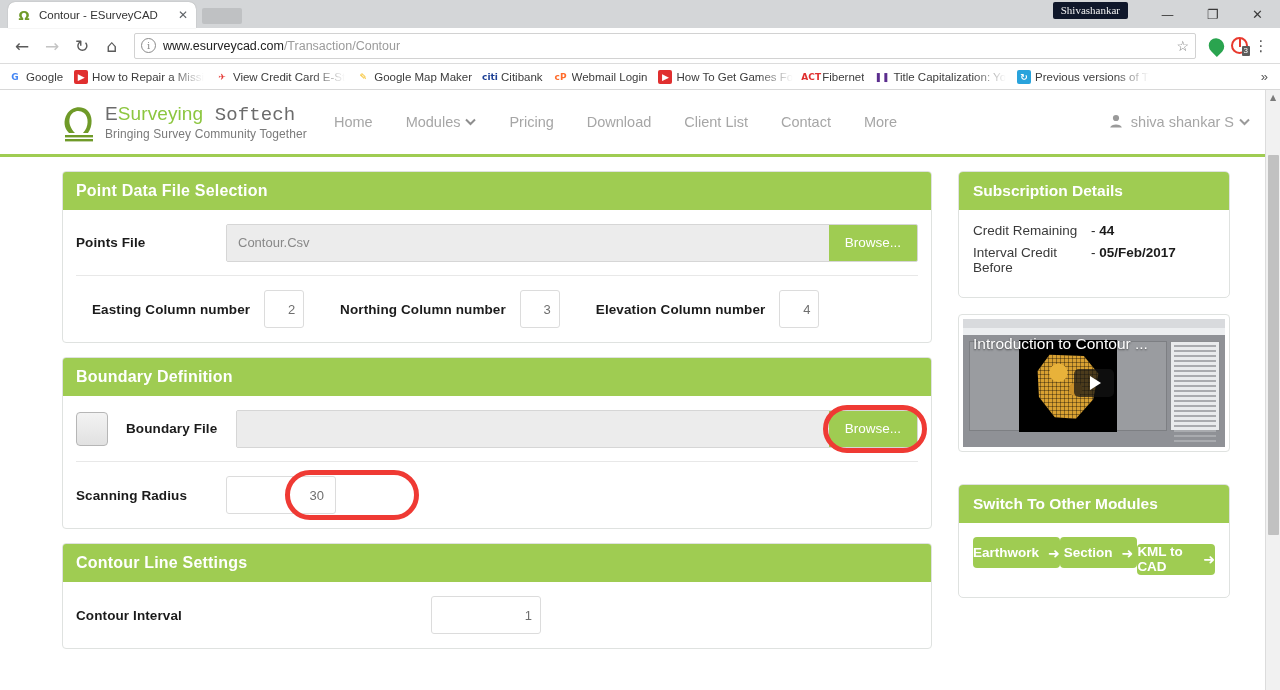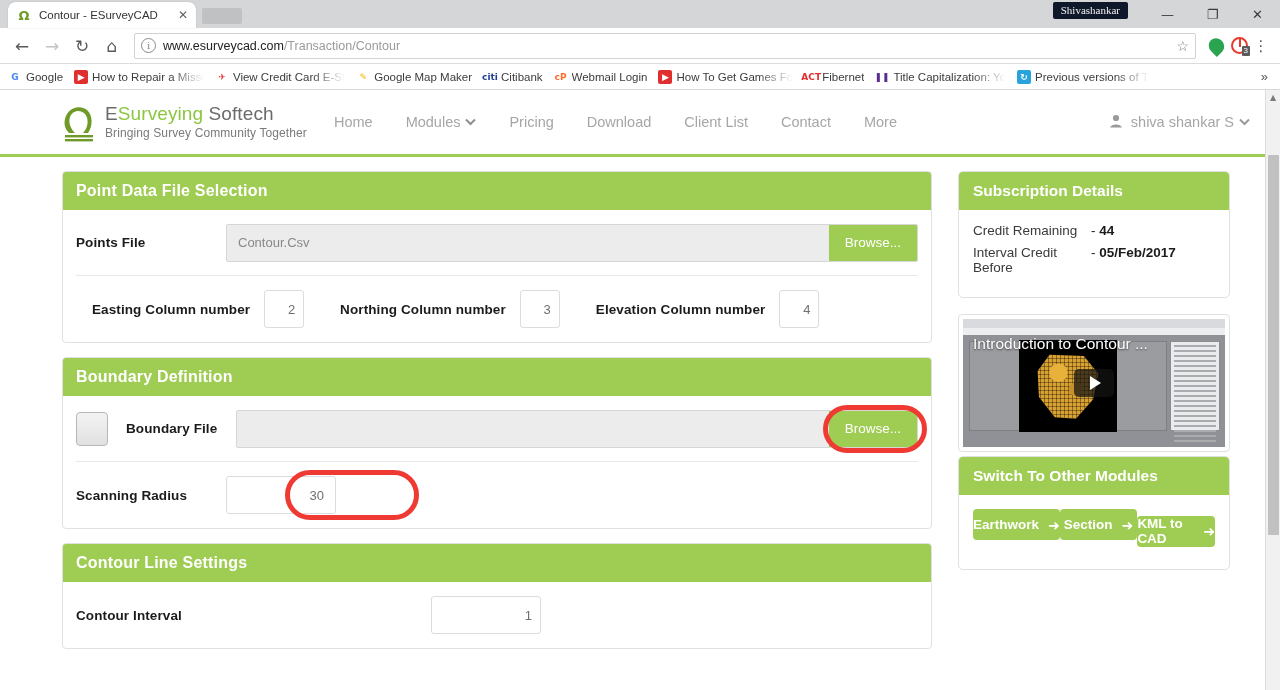--- a/index.html
+++ b/index.html
@@ -147,21 +147,21 @@
     height: 64px; display: flex; align-items: center;
     padding: 0 30px 0 62px; background: #fff;
   }
   .logo-wrap { display: flex; align-items: center; }
   .logo-mark {
     width: 34px; height: 40px; position: relative; margin-right: 9px;
   }
   .brand-line1 { font-size: 19px; line-height: 20px; letter-spacing: .1px; }
   .brand-e { color: #6b6b6b; }
   .brand-sur { color: #8cc63f; }
-  .brand-soft { color: #6b6b6b; }
+  .brand-soft { color: #6b6b6b; font-family: Liberation Mono, monospace; }
   .brand-line2 { font-size: 12px; color: #7a7a7a; margin-top: 2px; letter-spacing: .1px; }
 
   .nav { display: flex; align-items: center; margin-left: 27px; justify-content: center; }
   .nav-item {
     font-size: 14.5px; color: #a6a6a6; margin-right: 33px;
     display: flex; align-items: center; white-space: nowrap;
   }
   .caret { font-size: 10px; margin-left: 5px; color: #8e8e8e; font-family: "DejaVu Sans", sans-serif; }
   .account { margin-left: auto; display: flex; align-items: center; }
   .avatar-ico {
@@ -248,21 +248,21 @@
     font-size: 15.5px; font-weight: bold;
   }
   .side-body { padding: 13px 14px 15px; }
   .sub-line { font-size: 13.5px; color: #3a3a3a; margin-bottom: 7px; display: flex; }
   .sub-line .k { width: 118px; }
   .sub-line .v { font-weight: bold; color: #1b1b1b; }
   .sub-line .v .dash { font-weight: normal; }
 
   .video-box {
     border: 1px solid #dfe2e0; border-radius: 4px; padding: 4px;
-    background: #fff; margin-bottom: 4px; position: relative;
+    background: #fff; margin-bottom: 32px; position: relative;
   }
   .video-inner {
     position: relative; height: 128px; background: #8f9196; overflow: hidden;
   }
   .vid-win-title { height: 9px; background: #d8dadd; }
   .vid-menu { height: 7px; background: #eceef0; }
   .vid-stage {
     position: absolute; left: 6px; top: 22px; right: 58px; bottom: 16px;
     background: #9a9ca0; border: 1px solid #7d7f83;
   }

